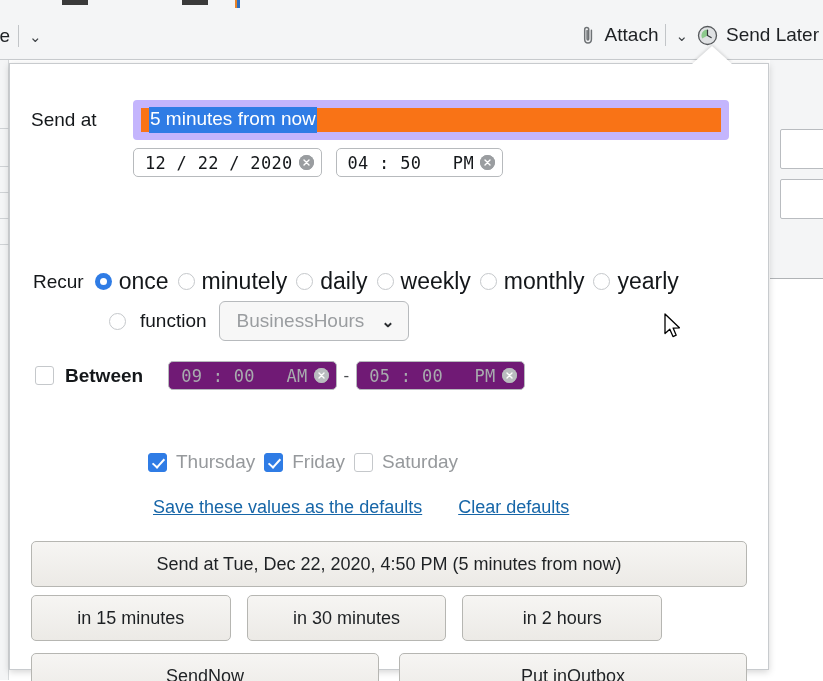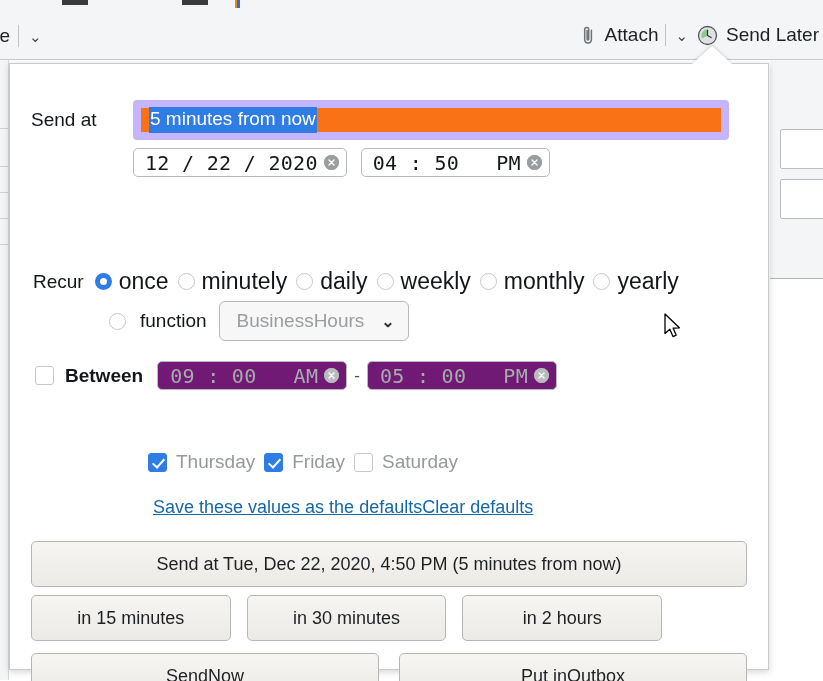--- a/index.html
+++ b/index.html
@@ -163,21 +163,21 @@
     height: 29px;
     border: 1px solid #b7babd;
     border-radius: 5px;
     background: #ffffff;
     display: flex; align-items: center;
     padding: 0 7px 0 11px;
     gap: 6px;
   }
   .chip-txt {
     font-family: "DejaVu Sans Mono", monospace;
-    font-size: 20px;
+    font-size: 17px;
     color: #15181b;
     letter-spacing: 0.3px;
     white-space: pre;
   }
   .chip.disabled { background: #701a75; }
   .chip.disabled .chip-txt { color: #a8abae; }
   .clear-btn {
     width: 15px; height: 15px;
     border-radius: 50%;
     background: #9a9da0;
@@ -263,21 +263,21 @@
     content: "";
     position: absolute;
     left: 6px; top: 2px;
     width: 5px; height: 10px;
     border: solid #ffffff;
     border-width: 0 2.3px 2.3px 0;
     transform: rotate(42deg);
   }
   .between-lbl {
     font-size: 19px; color: #14171a;
-    margin-left: 11px; margin-right: 14px;
+    margin-left: 11px; margin-right: 25px;
     font-weight: 600;
   }
   .dash { font-size: 17px; color: #4a4d50; margin: 0 7px; }
   .chip.tm { height: 29px; padding: 0 7px 0 12px; }
 
   
   .onlyon-row {
     position: absolute;
     left: 25px; top: 356px;
     display: flex; align-items: center;
@@ -292,21 +292,21 @@
   .onlyon-row2 {
     position: absolute;
     left: 138px; top: 387px;
     display: flex; align-items: center;
   }
 
   
   .links-row {
     position: absolute;
     left: 143px; top: 433px;
-    display: flex; align-items: center; 
+    display: flex; align-items: center; gap: 36px;
   }
   .link {
     font-size: 18px;
     color: #1766a8;
     text-decoration: underline;
     white-space: nowrap;
   }
 
   
   .btn {

